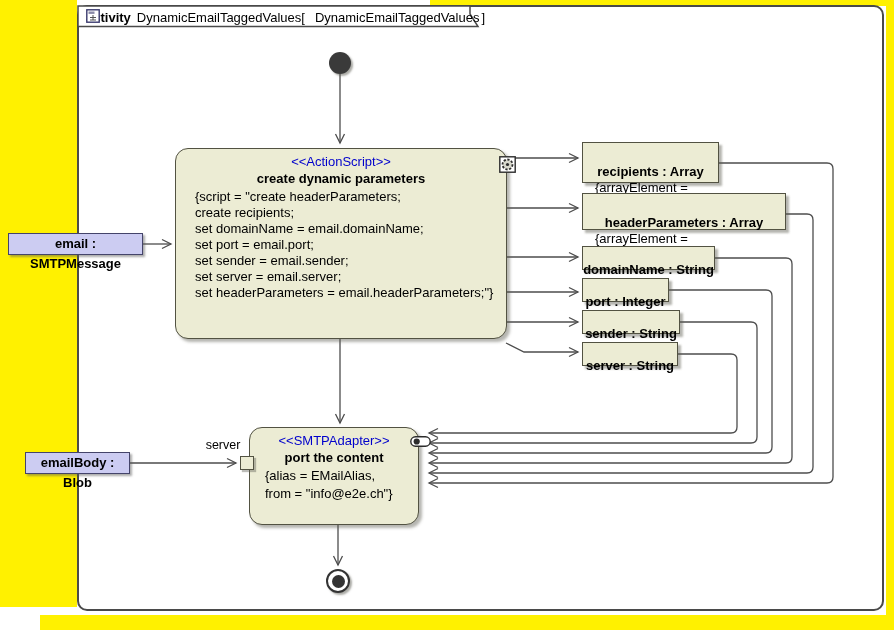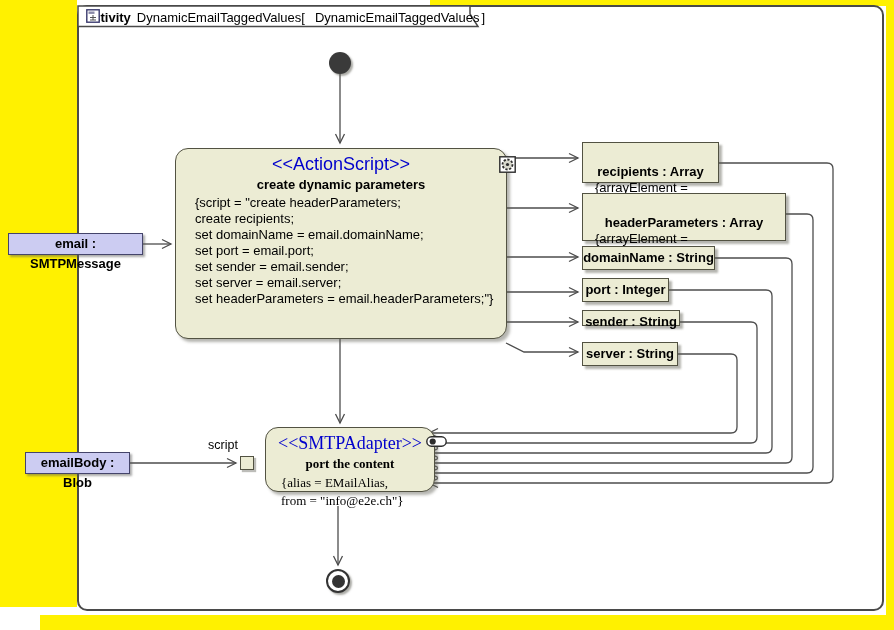--- a/index.html
+++ b/index.html
@@ -13,30 +13,30 @@
          border:2px solid #4a4a4a;border-radius:10px;box-sizing:border-box;}
   #frame-title{left:86px;top:9px;width:400px;height:16px;font-size:13px;
                white-space:nowrap;display:flex;align-items:center;gap:2px;}
   #frame-title b{margin-right:4px;}
   .tabicon{display:inline-block;vertical-align:-2px;margin:0 3px;}
   
   .action{background:#ececd4;border:1.5px solid #52524299;border-color:#525242;
           border-radius:13px;box-sizing:border-box;
           box-shadow:3px 3px 3px rgba(90,90,80,.45);}
   #create-node{left:175px;top:148px;width:332px;height:191px;}
-  #mail-node{left:265px;top:427px;width:170px;height:65px;font-family:Liberation Serif, serif;}
-  .stereo{color:#0000cc;font-size:18px;text-align:center;padding-top:5px;}
+  #mail-node{left:249px;top:427px;width:170px;height:98px;}
+  .stereo{color:#0000cc;font-size:13px;text-align:center;padding-top:5px;}
   .ntitle{font-weight:bold;font-size:13px;text-align:center;padding-top:2px;}
   .script{font-size:13px;line-height:16px;padding:3px 0 0 19px;}
   .tags{font-size:13px;line-height:18px;padding:2px 0 0 15px;}
   
   .obox{background:#ececd4;border:1.5px solid #525242;box-sizing:border-box;
         box-shadow:3px 3px 2px rgba(90,90,80,.45);font-size:13px;}
   .obox .t{font-weight:bold;text-align:center;padding-top:21px;}
-  .obox .t1{font-weight:bold;text-align:center;padding-top:3px;}
+  .obox .t1{font-weight:bold;text-align:center;padding-top:15px;}
   .obox .g{padding-left:12px;padding-top:1px;}
   
   .lav{background:#ccccf2;border:1.5px solid #44446a;box-sizing:border-box;
        box-shadow:2px 2px 2px rgba(90,90,90,.5);font-weight:bold;font-size:13px;
        text-align:center;line-height:20px;}
   
   #content-pin{left:240px;top:456px;width:14px;height:14px;background:#ececd4;
                border:1.2px solid #525242;box-sizing:border-box;
                box-shadow:2px 2px 1px rgba(90,90,80,.4);}
   #content-label{left:194px;top:438px;width:58px;text-align:center;font-size:12.5px;}
@@ -126,31 +126,31 @@
         <circle cx="8.5" cy="8.5" r="5" fill="#d8d8cc" stroke="#2c2c2c" stroke-width="1.8" stroke-dasharray="2.2 1.6"></circle>
         <circle cx="8.5" cy="8.5" r="1.6" fill="#2c2c2c"></circle>
       </svg>
     </span>
   </div>
 
   <div class="abs obox" style="left:582px;top:142px;width:137px;height:41px">
     <div class="t">recipients : Array</div>
     <div class="g">{arrayElement = String}</div>
   </div>
-  <div class="abs obox" style="left:582px;top:193px;width:204px;height:48px">
+  <div class="abs obox" style="left:582px;top:193px;width:204px;height:37px">
     <div class="t">headerParameters : Array</div>
     <div class="g">{arrayElement = MIMEHeaderField}</div>
   </div>
   <div class="abs obox" style="left:582px;top:246px;width:133px;height:24px">
     <div class="t1">domainName : String</div>
   </div>
   <div class="abs obox" style="left:582px;top:278px;width:87px;height:24px">
     <div class="t1">port : Integer</div>
   </div>
-  <div class="abs obox" style="left:582px;top:310px;width:98px;height:16px">
+  <div class="abs obox" style="left:582px;top:310px;width:98px;height:24px">
     <div class="t1">sender : String</div>
   </div>
   <div class="abs obox" style="left:582px;top:342px;width:96px;height:24px">
     <div class="t1">server : String</div>
   </div>
 
   <div class="abs lav" style="left:8px;top:233px;width:135px;height:22px">
     <span>email : SMTPMessage</span>
   </div>
   <div class="abs lav" style="left:25px;top:452px;width:105px;height:22px">
@@ -166,19 +166,19 @@
     </div>
     <span class="iconpos" style="right:8px;top:8px">
       <svg width="21" height="11" viewBox="0 0 21 11">
         <rect x="0.8" y="0.8" width="19.4" height="9.4" rx="4.7" fill="#fff" stroke="#2c2c2c" stroke-width="1.4"></rect>
         <circle cx="6.7" cy="5.5" r="3.1" fill="#2c2c2c"></circle>
       </svg>
     </span>
   </div>
 
   <div class="abs" id="content-pin"></div>
-  <div class="abs" id="content-label">script</div>
+  <div class="abs" id="content-label">server</div>
 
   <div class="abs" id="final-node">
     <div class="dot"></div>
   </div>
 
 </div>
 
 </body></html>

